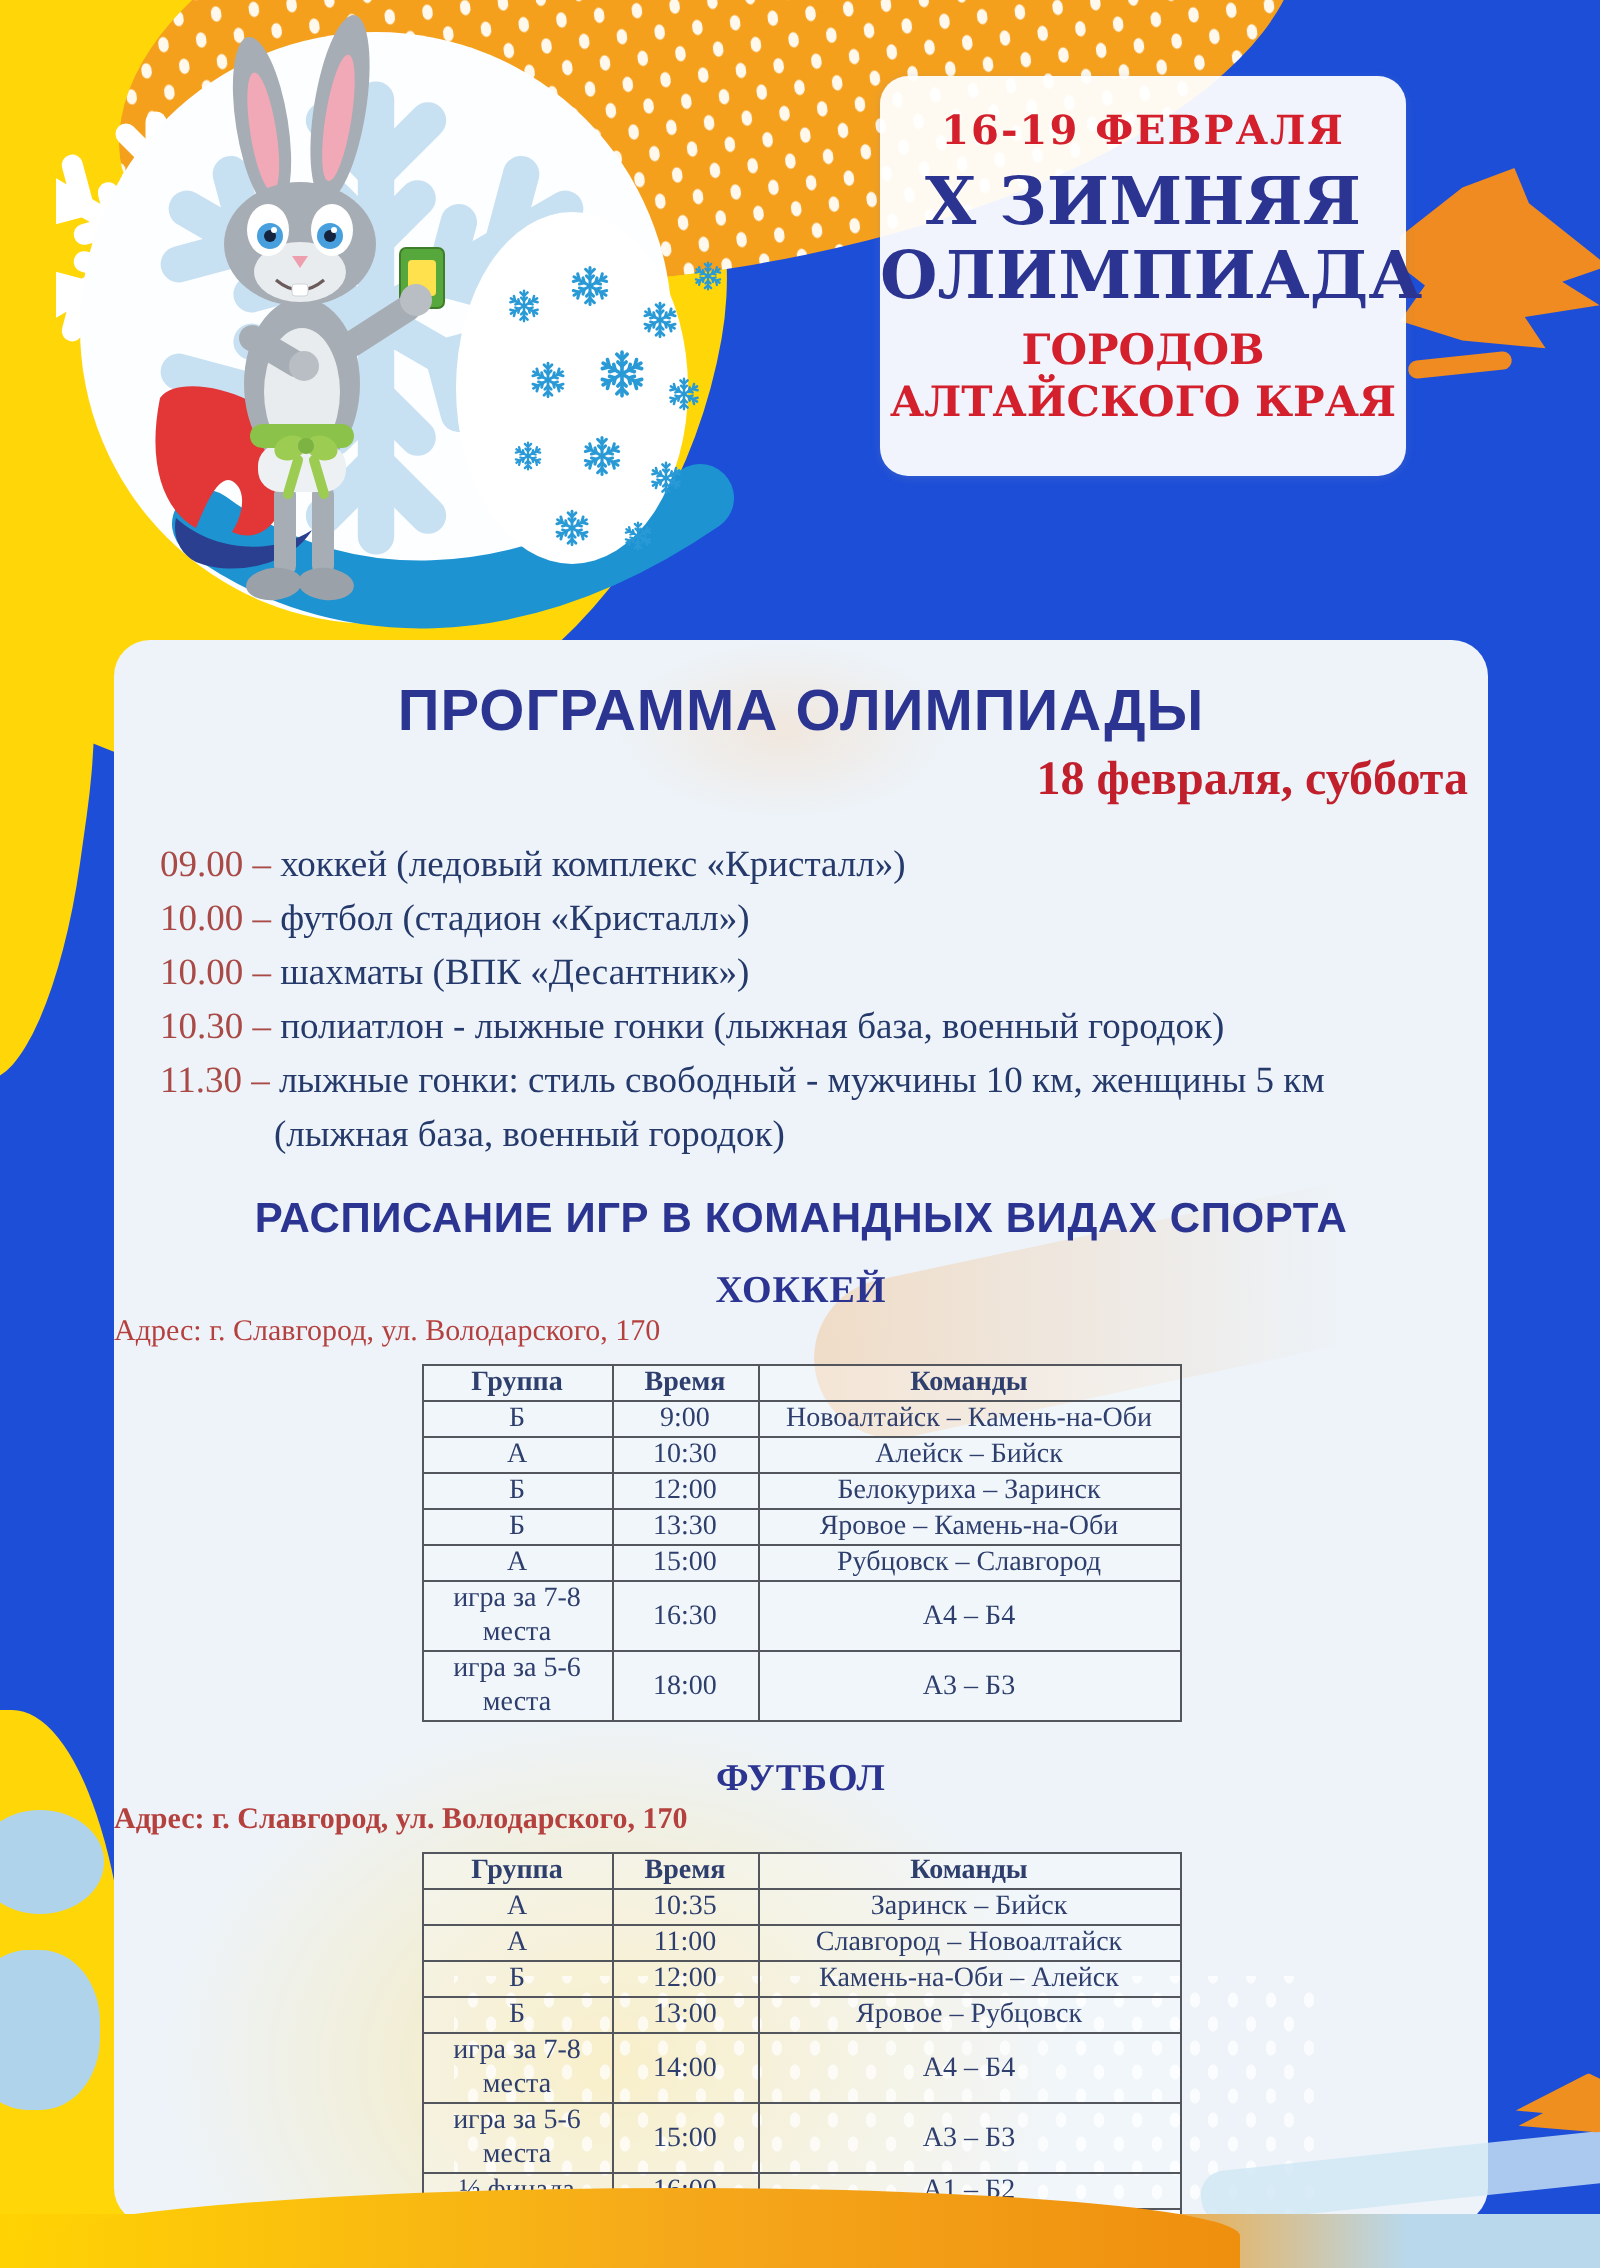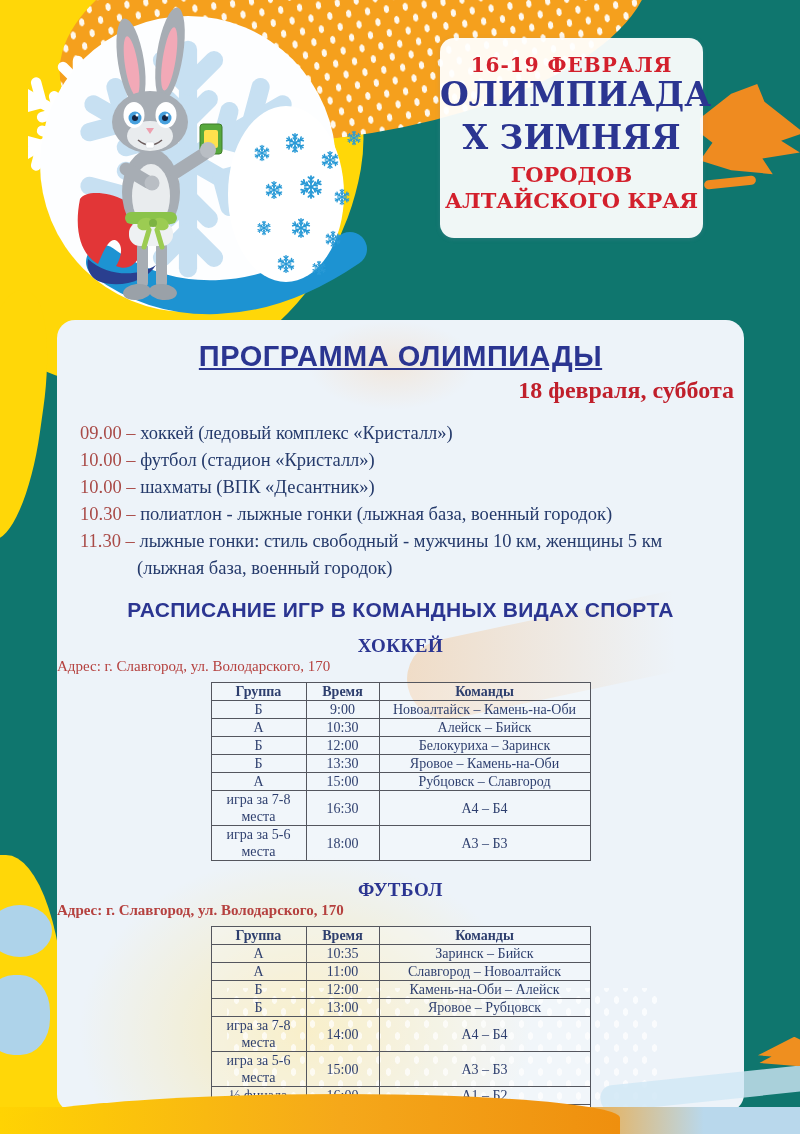--- a/index.html
+++ b/index.html
@@ -1,17 +1,17 @@
 <!DOCTYPE html>
 <html><head>
 <meta charset="utf-8">
 <style>
   html,body{margin:0;padding:0;}
   .page{position:relative;width:800px;height:1134px;overflow:hidden;
-    background:#0f766e;font-family:"Liberation Serif",serif;}
+    background:#1d4ed8;font-family:"Liberation Serif",serif;}
 
   
   .abs{position:absolute;}
   .yellow-splash{left:-70px;top:-80px;width:430px;height:470px;background:#ffd708;
     border-radius:40% 60% 55% 45%/50% 45% 55% 50%;transform:rotate(10deg);}
   .yellow-left-mid{left:-28px;top:290px;width:70px;height:250px;background:#ffd708;
     border-radius:45%;transform:rotate(8deg);}
   .yellow-left-bottom{left:-34px;top:855px;width:100px;height:300px;background:#ffd708;
     border-radius:30% 60% 20% 40%;}
   .blue-patch1{left:-12px;top:905px;width:64px;height:52px;background:#aed3ea;border-radius:50%;}
@@ -47,21 +47,21 @@
   .panel{left:57px;top:320px;width:687px;height:792px;background:#edf3f9;border-radius:18px;overflow:hidden;}
   .panel-deco-peach{position:absolute;right:-20px;top:290px;width:360px;height:80px;transform:rotate(-12deg);
     background:linear-gradient(100deg,rgba(246,166,80,.30),rgba(246,166,80,0) 75%);border-radius:40px;}
   .panel-deco-cream{position:absolute;left:20px;bottom:-40px;width:460px;height:300px;
     background:radial-gradient(ellipse at 50% 60%,rgba(255,226,130,.55),rgba(255,226,130,0) 70%);}
   .panel-deco-dots{position:absolute;left:170px;bottom:-6px;width:430px;height:130px;opacity:.75;}
   .panel-deco-top{position:absolute;left:250px;top:0;width:170px;height:90px;
     background:radial-gradient(ellipse,rgba(250,200,150,.28),rgba(250,200,150,0) 70%);}
 
   .pg-title{margin:20px 10px 0;text-align:center;font-family:"Liberation Sans",sans-serif;
-    font-weight:bold;font-size:29px;letter-spacing:.5px;color:#2b3591;position:relative;text-decoration:underline;}
+    font-weight:bold;font-size:29px;letter-spacing:.5px;color:#2b3591;position:relative;}
   .pg-date{margin:4px 10px 0;text-align:right;font-weight:bold;font-size:24px;color:#c01f2b;position:relative;}
 
   .sched{margin:16px 20px 0 23px;position:relative;font-size:18.5px;color:#253a6b;}
   .sched-item{padding-left:57px;text-indent:-57px;line-height:27px;}
   .sched-time,.sched-dash{color:#a94a47;}
 
   .section-title{margin:16px 0 0;text-align:center;font-family:"Liberation Sans",sans-serif;
     font-weight:bold;font-size:21px;letter-spacing:.3px;color:#2b3591;position:relative;}
 
   .sport-title{margin:13px 0 0;text-align:center;font-weight:bold;font-size:19px;
@@ -175,22 +175,22 @@
       <circle cx="109" cy="111" r="1.5" fill="#ffffff"></circle>
       <circle cx="139" cy="111" r="1.5" fill="#ffffff"></circle>
       <path d="M 118 124 L 126 124 L 122 130 Z" fill="#ee9fae"></path>
       <path d="M 110 136 Q 122 146 134 136" stroke="#6b5b5b" stroke-width="1.6" fill="none"></path>
       <rect x="118" y="138" width="8" height="6" rx="1.5" fill="#ffffff" stroke="#cfd4d8" stroke-width="0.5"></rect>
     </g>
   </svg>
 
   <div class="abs title-box">
     <div class="tb-dates">16-19 ФЕВРАЛЯ</div>
+    <div class="tb-main first">X ЗИМНЯЯ</div>
     <div class="tb-main">ОЛИМПИАДА</div>
-    <div class="tb-main first">X ЗИМНЯЯ</div>
     <div class="tb-sub first">ГОРОДОВ</div>
     <div class="tb-sub">АЛТАЙСКОГО КРАЯ</div>
   </div>
 
   <div class="abs panel">
     <div class="panel-deco-top"></div>
     <div class="panel-deco-peach"></div>
     <div class="panel-deco-cream"></div>
     <div class="panel-deco-dots halftone"></div>
 

